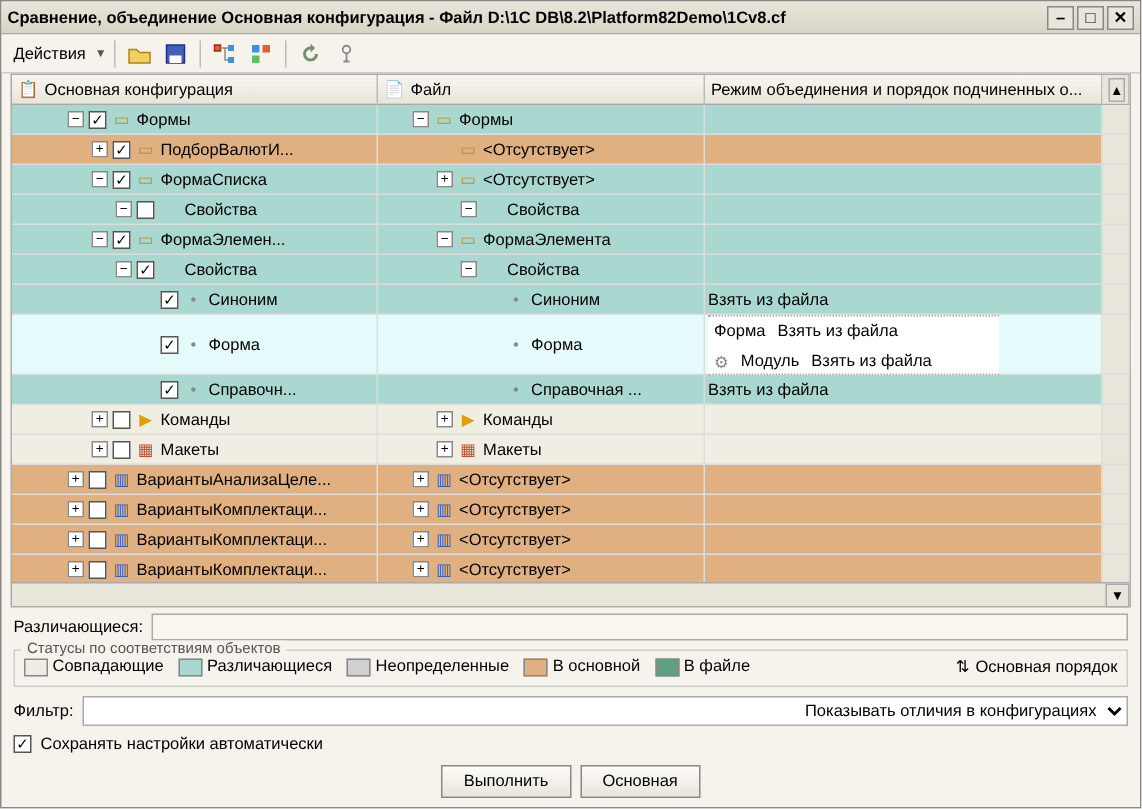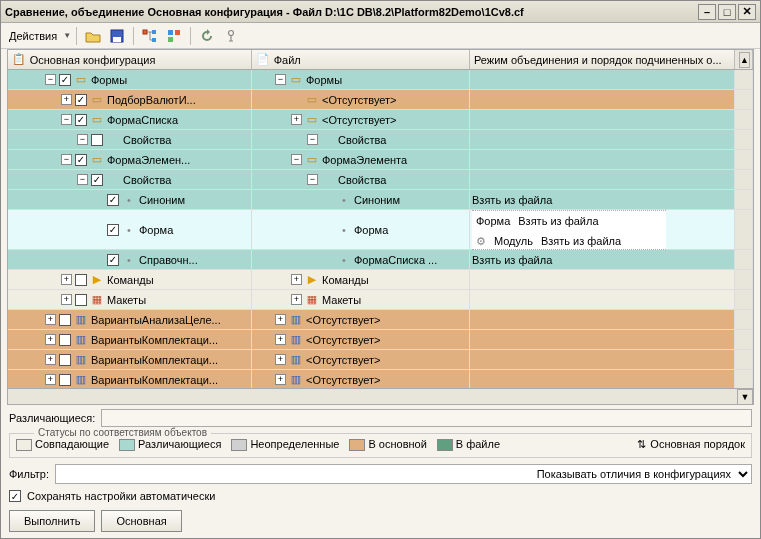--- a/index.html
+++ b/index.html
@@ -26,27 +26,27 @@
 .treecell { display: flex; align-items: center; gap: 1px; }
 .exp { width: 11px; height: 11px; border: 1px solid #888; background: #fff; display: flex; align-items: center; justify-content: center; font-size: 9px; line-height: 1; cursor: pointer; margin-right: 2px; }
 .chk { width: 12px; height: 12px; border: 1px solid #555; background: #fff; display: flex; align-items: center; justify-content: center; font-size: 9px; margin-right: 2px; }
 .chk.on::after { content: "✓"; color: #000; font-size: 10px; }
 .icon { width: 14px; height: 14px; display: flex; align-items: center; justify-content: center; margin-right: 2px; font-size: 11px; }
 .i-form { color: #b89030; } .i-list { color: #3060c0; } .i-cmd { color: #e0a000; } .i-lay { color: #c05030; } .i-prop { color: #888; }
 .sp { display: inline-block; }
 .edit-row { padding: 4px 8px; display: flex; align-items: center; gap: 6px; }
 .edit-row input { flex: 1; height: 18px; border: 1px solid #aaa; background: #f8f6ef; padding: 0 4px; }
 .legend { margin: 2px 8px 4px 8px; border: 1px solid #ccc; padding: 4px 6px 6px 6px; position: relative; }
-.legend-title { position: absolute; top: -7px; left: 24px; background: #f5f3ec; padding: 0 4px; font-size: 10px; color: #555; }
+.legend-title { position: absolute; top: -7px; left: 4px; background: #f5f3ec; padding: 0 4px; font-size: 10px; color: #555; }
 .legend-row { display: flex; align-items: center; gap: 10px; flex-wrap: wrap; }
 .sw { width: 16px; height: 12px; border: 1px solid #888; display: inline-block; margin-right: 3px; vertical-align: middle; }
 .filter-row { padding: 2px 8px 4px 8px; display: flex; align-items: center; gap: 6px; }
 .filter-row select { flex: 1; height: 20px; border: 1px solid #aaa; background: #fff; padding: 0 4px; text-align: right; }
 .save-row { padding: 2px 8px; display: flex; align-items: center; gap: 4px; }
-.btn-row { padding: 6px 8px; display: flex; justify-content: flex-start; gap: 6px; }
+.btn-row { padding: 6px 8px; display: flex; justify-content: center; gap: 6px; }
 .btn { height: 22px; padding: 0 14px; border: 1px solid #888; background: linear-gradient(#fdfcf8,#e8e5da); cursor: pointer; }
 .gear { color: #888; }
 .scroll-btn { width: 16px; height: 16px; background: #e8e5da; border: 1px solid #aaa; display: flex; align-items: center; justify-content: center; font-size: 9px; cursor: pointer; }
 .detail-box { position: absolute; background: #fff; border-top: 1px dotted #aaa; border-bottom: 1px dotted #aaa; }
 svg { display: block; }
 </style>
 </head>
 <body>
 
 <div class="window">
@@ -296,21 +296,21 @@
               <span class="chk on"></span>
               <span class="icon i-prop">•</span>
               <span>Справочн...</span>
             </div>
           </div>
           <div class="cell c2 diff">
             <div class="treecell">
               <span class="sp" style="width:68px"></span>
               <span class="sp" style="width:13px"></span>
               <span class="icon i-prop">•</span>
-              <span>ФормаСписка ...</span>
+              <span>Справочная ...</span>
             </div>
           </div>
           <div class="cell c3 diff">Взять из файла</div>
           <div class="cell c4" style="background:#e8e5da"></div>
         </div>
         <div class="row match" style="height: 20px;">
           <div class="cell c1 match">
             <div class="treecell">
               <span class="sp" style="width:50px"></span>
               <span class="exp">+</span>

